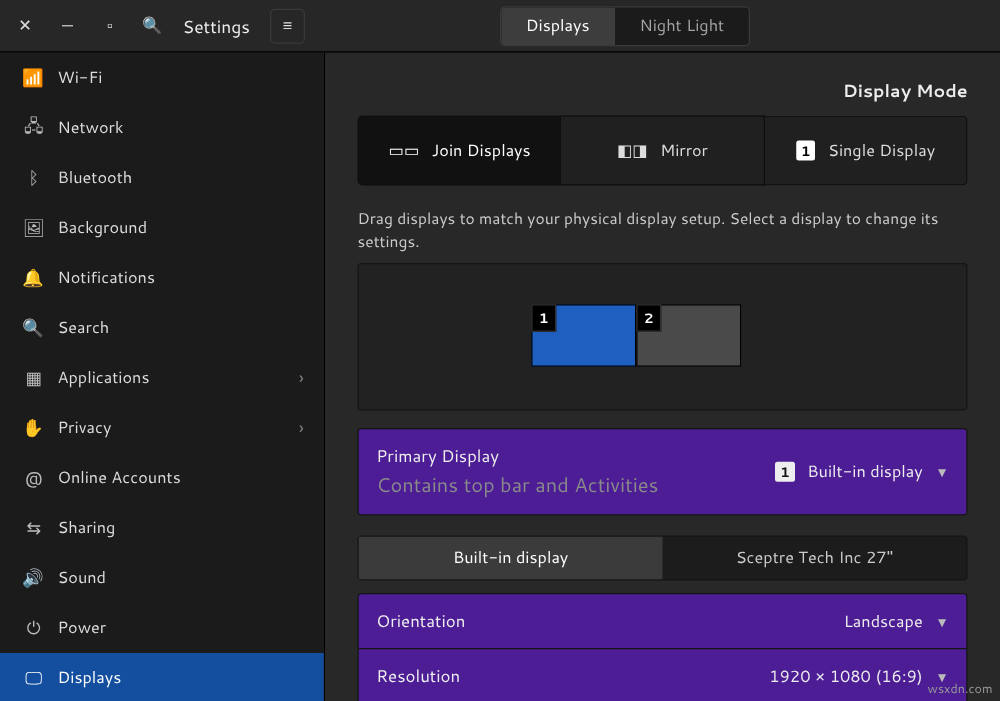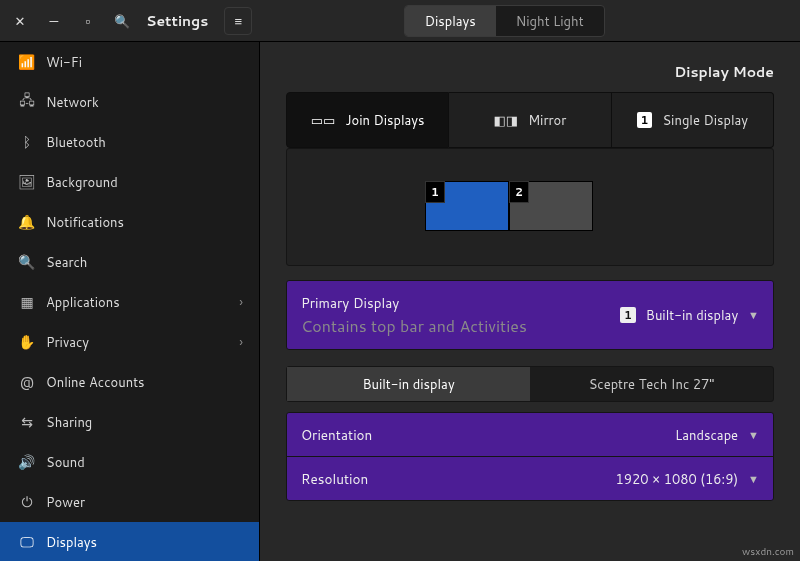--- a/index.html
+++ b/index.html
@@ -9,21 +9,21 @@
     width: 800px;
     height: 561px;
     overflow: hidden;
     color: #eee;
     font-size: 13px;
   }
   .app { display: flex; flex-direction: column; width: 800px; height: 561px; background:#1b1b1b; }
   .titlebar { display:flex; align-items:center; height:42px; background:#272727; border-bottom:1px solid #000; }
   .tb-left { display:flex; align-items:center; gap:0; }
   .tb-btn { width:28px; height:28px; display:flex; align-items:center; justify-content:center; color:#ddd; margin-left:6px; border-radius:4px; }
-  .tb-title { font-weight:700; font-size:14px; margin-left:10px; margin-right:10px; color:#eee; }
+  .tb-title { font-weight:400; font-size:14px; margin-left:10px; margin-right:10px; color:#eee; }
   .tb-center { flex:1; display:flex; justify-content:center; }
   .segmented { display:flex; background:#1b1b1b; border:1px solid #3a3a3a; border-radius:4px; overflow:hidden; }
   .seg-btn { padding:6px 20px; font-size:13px; color:#a3a3a3; }
   .seg-btn.active { background:#3d3d3d; color:#fff; }
   .tb-right { width:44px; display:flex; justify-content:flex-end; padding-right:8px; }
   .body { display:flex; flex:1; overflow:hidden; }
   .sidebar { width:260px; background:#1b1b1b; border-right:1px solid #000; overflow-y:auto; }
   .side-item { display:flex; align-items:center; height:40px; padding:0 16px; color:#ddd; font-size:13px; }
   .side-item .ic { width:22px; display:flex; justify-content:center; color:#bbb; font-size:14px; }
   .side-item .lbl { flex:1; margin-left:8px; }
@@ -150,20 +150,21 @@
         <div class="mode-btn">
           <span>◧◨</span>
           <span>Mirror</span>
         </div>
         <div class="mode-btn">
           <span style="background:#fff;color:#000;font-weight:700;padding:0 4px;border-radius:2px;font-size:11px;">1</span>
           <span>Single Display</span>
         </div>
       </div>
 
+      <div class="hint">Drag displays to match your physical display setup. Select a display to change its settings.</div>
 
       <div class="arrange">
         <div class="disp d1">
             <div class="tag">1</div>
           </div>
         <div class="disp d2">
             <div class="tag">2</div>
           </div>
       </div>
 

